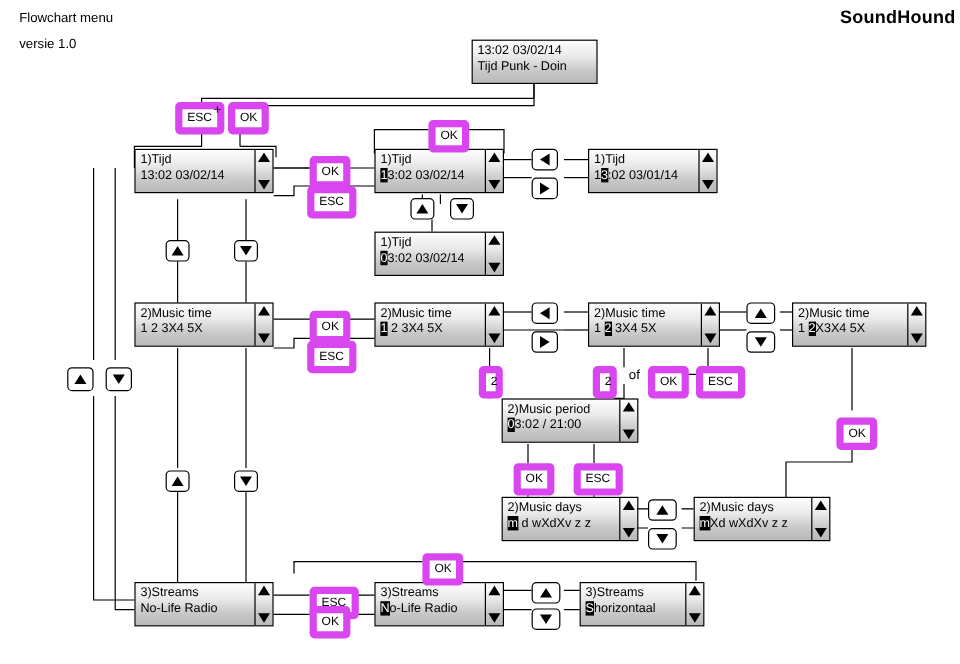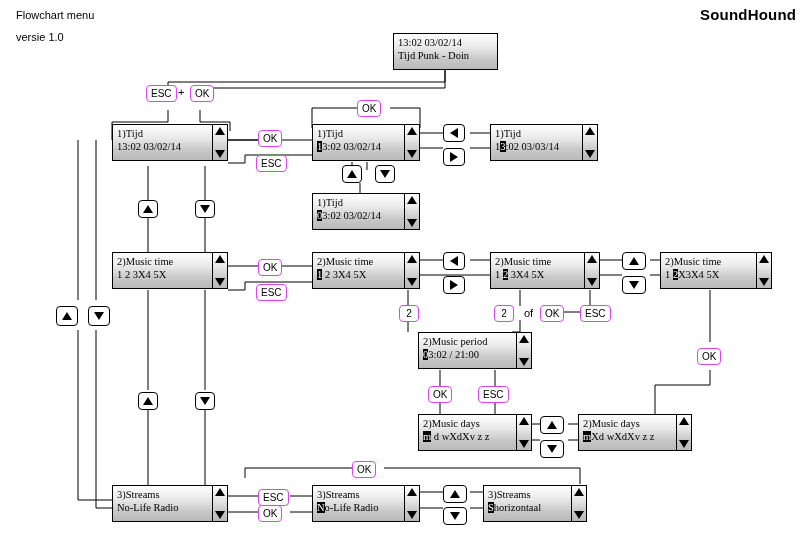--- a/index.html
+++ b/index.html
@@ -46,21 +46,21 @@
     box-sizing: border-box;
     border: 1px solid #000;
     background: linear-gradient(to bottom, #fefefe 0%, #e9e9e9 38%, #c9c9c9 70%, #b9b9b9 100%);
     display: flex;
     align-items: stretch;
     box-shadow: 0 0 0 0 #000;
   }
   .lcd .lines {
     flex: 1 1 auto;
     padding: 2px 3px 2px 4px;
-    font-family: Liberation Serif, serif;
+    font-family: Liberation Sans, sans-serif;
     font-size: 10.5px;
     line-height: 13px;
     white-space: pre;
     color: #000;
   }
   .lcd .arrows {
     flex: 0 0 auto;
     width: 15px;
     border-left: 1px solid #000;
     display: flex;
@@ -96,21 +96,21 @@
   }
   
   .inv {
     background: #000;
     color: #fff;
   }
   
   .btn {
     position: absolute;
     box-sizing: border-box;
-    border: 1px solid #d946ef;
+    border: 6px solid #d946ef;
     border-radius: 4px;
     background: #ffffff;
     font-family: "Liberation Sans", sans-serif;
     font-size: 10px;
     line-height: 13px;
     text-align: center;
     padding: 1px 4px;
     white-space: pre;
     color: #000;
   }
@@ -245,21 +245,21 @@
 
   <div class="lcd" style="left:312px; top:124px; width:108px; height:37px;">
     <div class="lines"><span>1)Tijd</span><br><span class="inv">1</span><span>3:02 03/02/14</span></div>
     <div class="arrows">
       <span class="tri-up"></span>
       <span class="tri-down"></span>
     </div>
   </div>
 
   <div class="lcd" style="left:490px; top:124px; width:108px; height:37px;">
-    <div class="lines"><span>1)Tijd</span><br><span>1</span><span class="inv">3</span><span>:02 03/03/14</span></div>
+    <div class="lines"><span>1)Tijd</span><br><span>1</span><span class="inv">3</span><span>:02 03/01/14</span></div>
     <div class="arrows">
       <span class="tri-up"></span>
       <span class="tri-down"></span>
     </div>
   </div>
 
   <div class="lcd" style="left:312px; top:193px; width:108px; height:37px;">
     <div class="lines"><span>1)Tijd</span><br><span class="inv">0</span><span>3:02 03/02/14</span></div>
     <div class="arrows">
       <span class="tri-up"></span>

